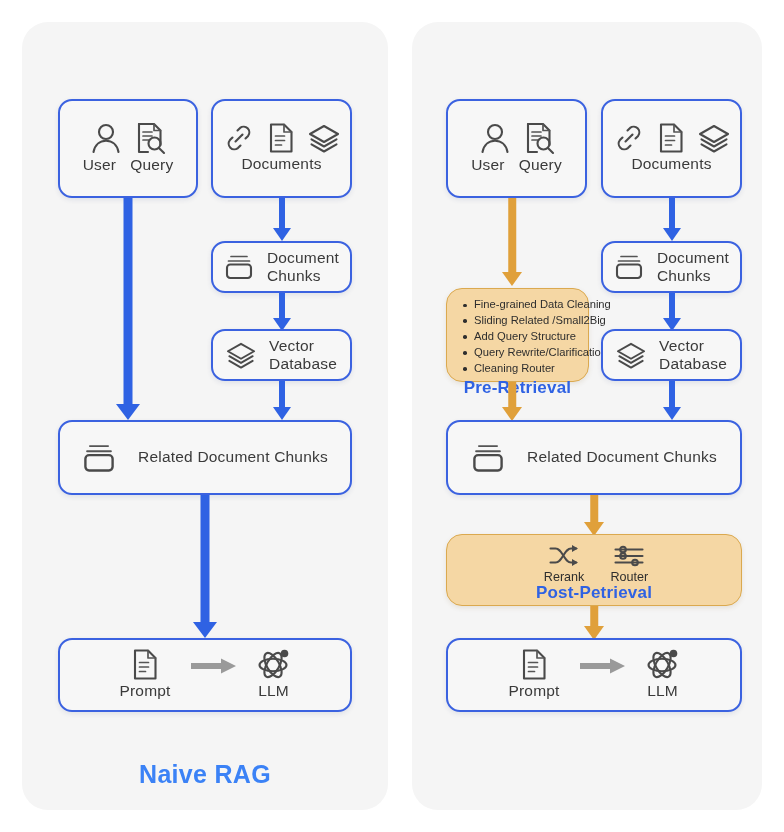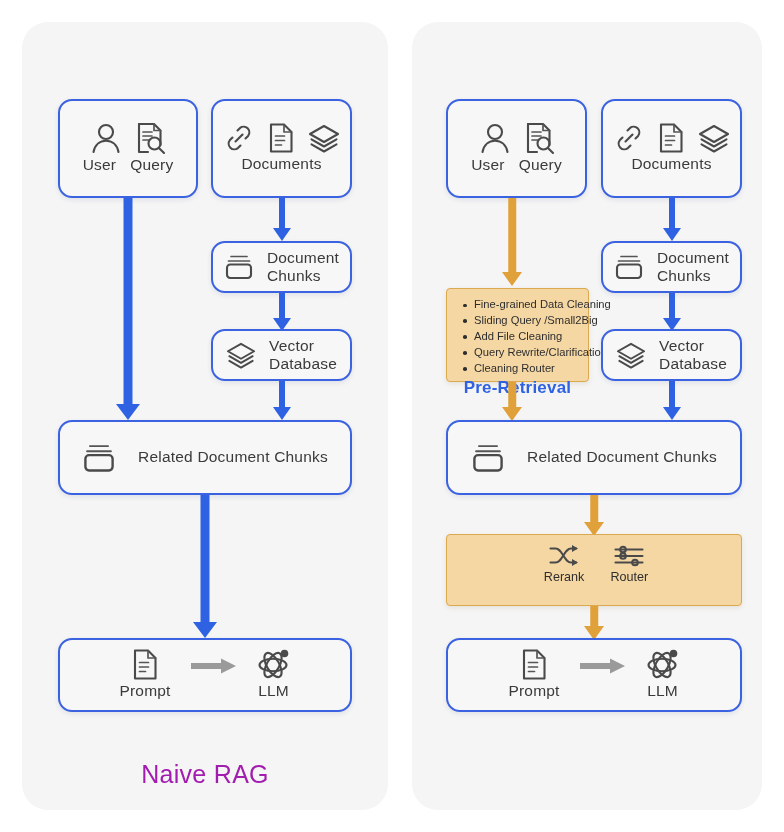--- a/index.html
+++ b/index.html
@@ -40,36 +40,36 @@
   .blue.fat .shaft{width:9px;}
   .blue.fat .head{border-left-width:12px;border-right-width:12px;border-top-width:16px;}
   .blue.thin .shaft{width:6px;}
 
   .orange .shaft{background:#e0a03a;width:7.5px;}
   .orange .head{border-left:10px solid transparent;border-right:10px solid transparent;
                 border-top:14px solid #e0a03a;}
 
   
   .obox{position:absolute;box-sizing:border-box;background:#f5d7a4;
-        border:1.8px solid #dba94f;border-radius:4px;
+        border:1.8px solid #dba94f;border-radius:16px;
         box-shadow:0 2px 5px rgba(120,90,30,.12);}
   .blist{list-style:none;margin:0;padding:8px 0 0 16px;}
   .blist li{position:relative;font-size:11.2px;color:#2e2e2e;line-height:1.42;
             padding-left:11px;white-space:nowrap;}
   .blist li:before{content:"";position:absolute;left:0;top:6.5px;width:3.6px;height:3.6px;
                    border-radius:50%;background:#2e2e2e;}
   .otitle{text-align:center;color:#2f62e3;font-size:17px;font-weight:700;letter-spacing:.2px;}
 
   .postrow{display:flex;justify-content:center;align-items:flex-end;gap:26px;
            padding:10px 0 0 4px;}
   .postitem{display:flex;flex-direction:column;align-items:center;gap:3px;}
   .postcap{font-size:12.6px;color:#2e2e2e;white-space:nowrap;}
 
-  .panel-title{position:absolute;width:100%;text-align:center;color:#a21caf;
-               font-size:25px;font-weight:400;letter-spacing:.3px;}
+  .panel-title{position:absolute;width:100%;text-align:center;color:#3b82f6;
+               font-size:25px;font-weight:700;letter-spacing:.3px;}
 </style>
 </head>
 <body>
 
 <div class="stage">
 
   <div class="panel" id="panel-naive"></div>
 
   <div class="node" style="left:58px;top:99px;width:140px;height:99px;">
     <div class="tile">
@@ -310,22 +310,22 @@
       <span class="stack2">
         <span class="cap">Document</span>
         <span class="cap">Chunks</span>
       </span>
     </div>
   </div>
 
   <div class="obox" style="left:446px;top:288px;width:143px;height:94px;">
     <ul class="blist">
       <li>Fine-grained Data Cleaning</li>
-      <li>Sliding Query /Small2Big</li>
-      <li>Add File Cleaning</li>
+      <li>Sliding Related /Small2Big</li>
+      <li>Add Query Structure</li>
       <li>Query Rewrite/Clarification</li>
       <li>Cleaning Router</li>
     </ul>
     <div class="otitle" style="margin-top:1px;">Pre-Retrieval</div>
   </div>
 
   <div class="arrow blue thin" style="left:655px;top:293px;width:34px;height:38px;">
     <div class="shaft" style="top:0;height:25px;"></div>
     <div class="head" style="top:25px;"></div>
   </div>
@@ -392,20 +392,21 @@
           <svg width="30" height="22" viewBox="0 0 30 22">
             <path class="ln-th" d="M1.5 4.5h27M1.5 11h27M1.5 17.5h27"></path>
             <circle class="ln-th" cx="9" cy="4.5" r="2.8" fill="#f5d7a4"></circle>
             <circle class="ln-th" cx="9" cy="11" r="2.8" fill="#f5d7a4"></circle>
             <circle class="ln-th" cx="21" cy="17.5" r="2.8" fill="#f5d7a4"></circle>
           </svg>
         </span>
         <span class="postcap">Router</span>
       </div>
     </div>
+    <div class="otitle" style="margin-top:-1px;">Post-Petrieval</div>
   </div>
 
   <div class="arrow orange" style="left:576px;top:606px;width:36px;height:35px;">
     <div class="shaft" style="top:0;height:20px;"></div>
     <div class="head" style="top:20px;"></div>
   </div>
 
   <div class="node" style="left:446px;top:638px;width:296px;height:74px;">
     <div class="inline" style="gap:20px;">
       <div class="tile">

